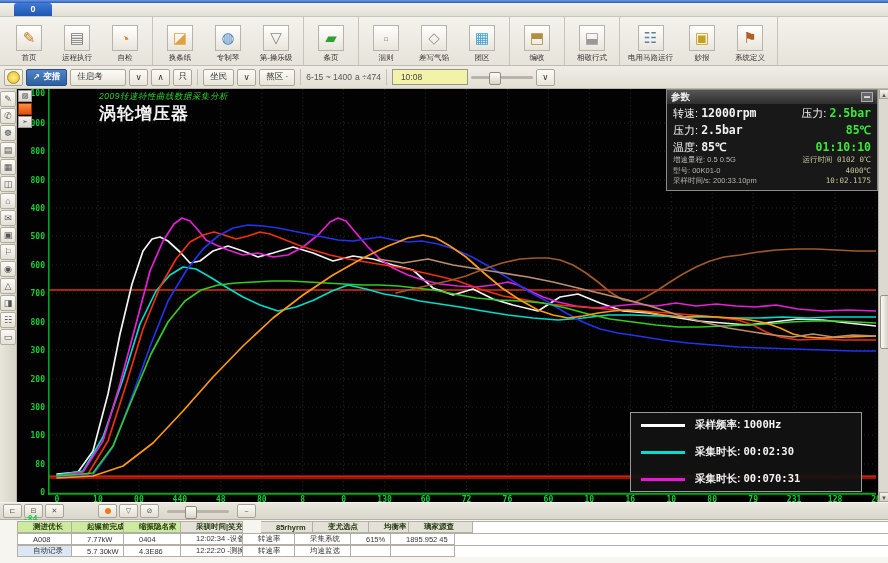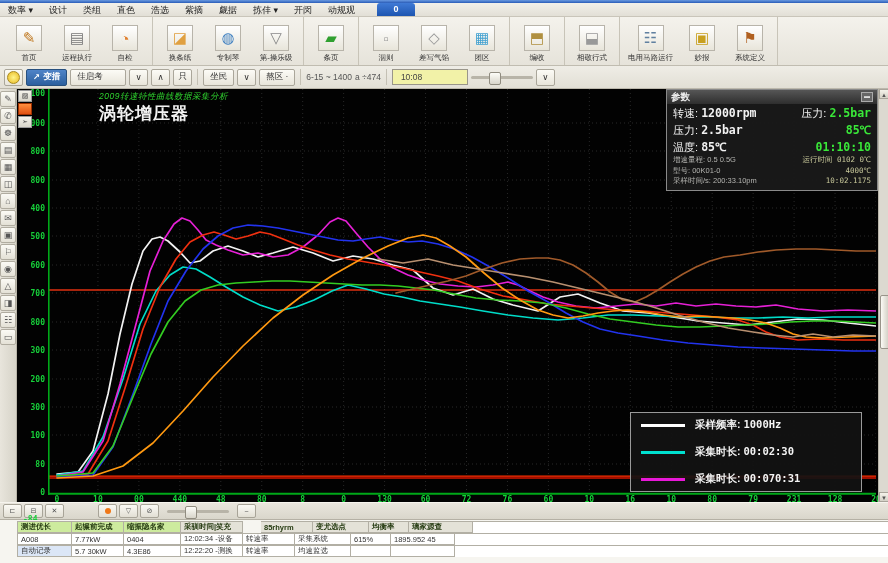--- a/index.html
+++ b/index.html
@@ -85,45 +85,33 @@
   
   .ctrlrow{height:16px;background:linear-gradient(#e9e6dd,#d9d6cb);border-top:1px solid #f6f4ee;
            border-bottom:1px solid #b4b0a4;display:flex;align-items:center;gap:2px;padding-left:3px;}
   .cbtn{height:12px;min-width:13px;border:1px solid #a8a498;background:linear-gradient(#fbfaf5,#e2dfd4);
         font-size:7px;display:flex;align-items:center;justify-content:center;color:#555;border-radius:2px;padding:0 2px;}
   .cdot{width:6px;height:6px;border-radius:50%;background:#f07818;}
   
   .tablewrap{height:44px;background:#f6f5f0;border-bottom:1px solid #b8b4a8;position:relative;padding:1px 0 0 17px;box-sizing:border-box;}
   .trow{display:flex;height:12px;}
   .tcell{border:1px solid #b2afa4;border-left:none;box-sizing:border-box;font-size:7.5px;
-         display:flex;align-items:center;padding:0 3px;white-space:nowrap;overflow:hidden;background:#fff;color:#333;}
+         display:flex;align-items:center;padding:0 15px;white-space:nowrap;overflow:hidden;background:#fff;color:#333;}
   .trow.hdr .tcell{background:#e4e2d8;font-weight:bold;color:#243a10;}
   .trow.hdr .tcell.green{background:#cdeb9e;}
   .tcell.first{border-left:1px solid #b2afa4;}
   .tcell.selblue{background:#dbe6f6;}
   .tfiller{flex:1;background:#fff;border-top:1px solid #b2afa4;}
 </style>
 </head>
 <body>
 
 <div class="topstrip"></div>
 
 <div class="menubar">
-  <div id="menu-items" style="display:flex;">
-      <div class="menu-item">数率 ▾</div>
-      <div class="menu-item">设计</div>
-      <div class="menu-item">类组</div>
-      <div class="menu-item">直色</div>
-      <div class="menu-item">浩选</div>
-      <div class="menu-item">紫摘</div>
-      <div class="menu-item">觑据</div>
-      <div class="menu-item">拣仹 ▾</div>
-      <div class="menu-item">开闵</div>
-      <div class="menu-item">动规观</div>
-    </div>
   <div class="menu-tab">0</div>
 </div>
 
 <div class="toolbar" id="main-toolbar">
     <div class="tgroup">
       <div class="tbtn">
         <div class="ticon" style="color: rgb(192, 120, 32);">✎</div>
         <div class="tlabel">首页</div>
       </div>
       <div class="tbtn">

